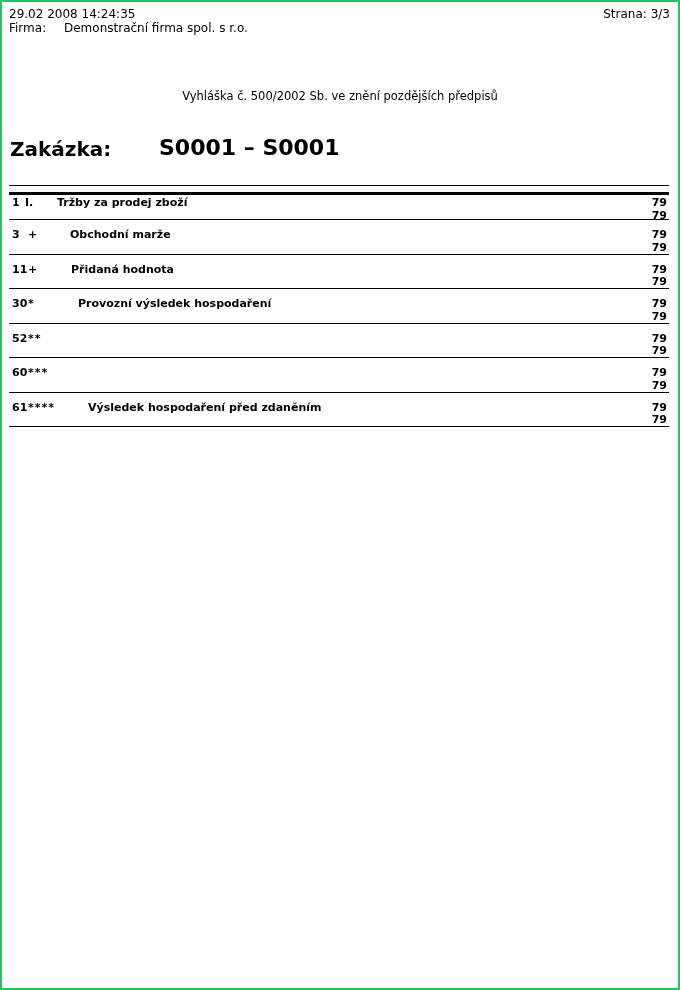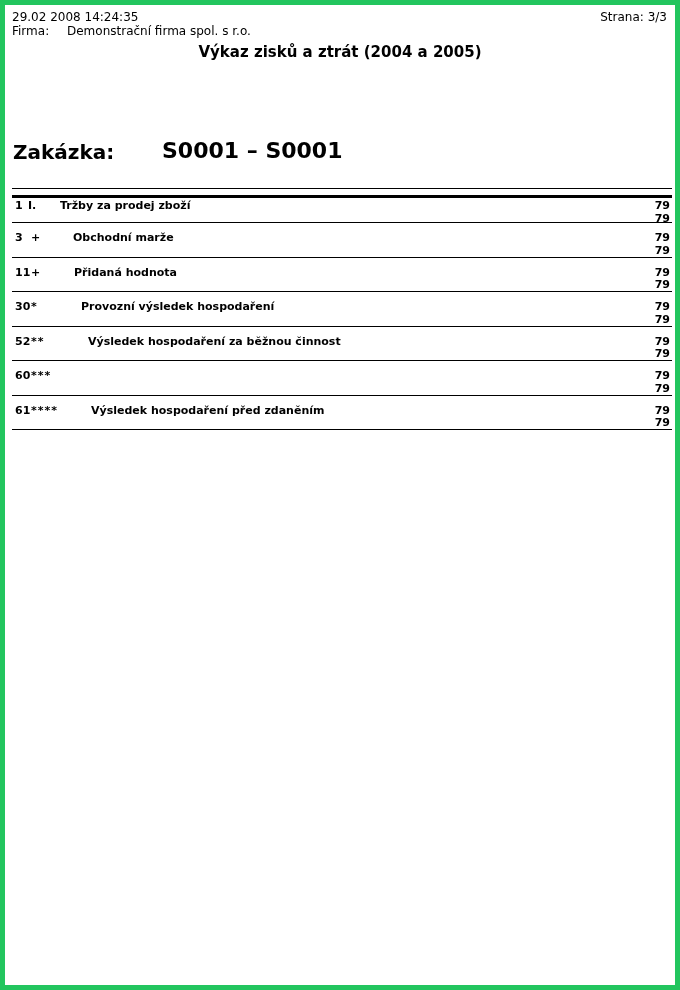--- a/index.html
+++ b/index.html
@@ -5,21 +5,21 @@
   html, body {
     margin: 0;
     padding: 0;
     background: #ffffff;
   }
   .page {
     position: relative;
     width: 680px;
     height: 990px;
     box-sizing: border-box;
-    border: 5px solid #22c55e;
+    border: 2px solid #22c55e;
     background: #ffffff;
     color: #000000;
     font-family: "DejaVu Sans", "Liberation Sans", sans-serif;
     overflow: hidden;
   }
 
   
   .printed-at {
     position: absolute;
     top: 6px;
@@ -154,21 +154,21 @@
 <body>
 
 <div class="page">
 
   <div class="printed-at">29.02 2008 14:24:35</div>
   <div class="page-num">Strana: 3/3</div>
   <div class="firm-line">
     <span class="firm-label">Firma:</span><span class="firm-name">Demonstrační firma spol. s r.o.</span>
   </div>
 
-  <div class="center-line report-title">Výkaz zisků a ztrát (2004 a 2005)</div>
+  <div class="center-line regulation">Vyhláška č. 500/2002 Sb. ve znění pozdějších předpisů</div>
 
   <div class="order-line">
     <span class="order-label">Zakázka:</span>
     <span class="order-value">S0001 – S0001</span>
   </div>
 
   <div class="report-table">
     <div class="hr-thin"></div>
     <div class="hr-thick"></div>
     <div class="rows">
@@ -218,21 +218,20 @@
         </div>
         <div class="line2">
           <span class="val">79</span>
         </div>
       </div>
 
       <div class="row">
         <div class="line1">
           <span class="num">52</span>
           <span class="marker">**</span>
-          <span class="label">Výsledek hospodaření za běžnou činnost</span>
           <span class="val">79</span>
         </div>
         <div class="line2">
           <span class="val">79</span>
         </div>
       </div>
 
       <div class="row">
         <div class="line1">
           <span class="num">60</span>

